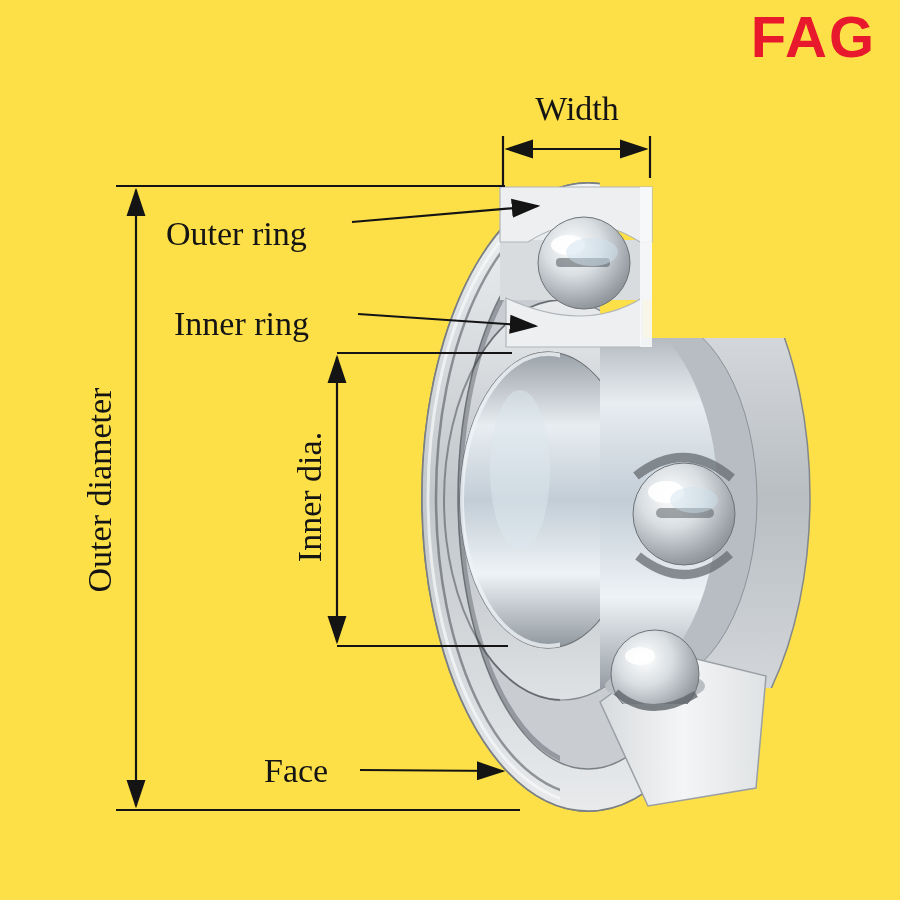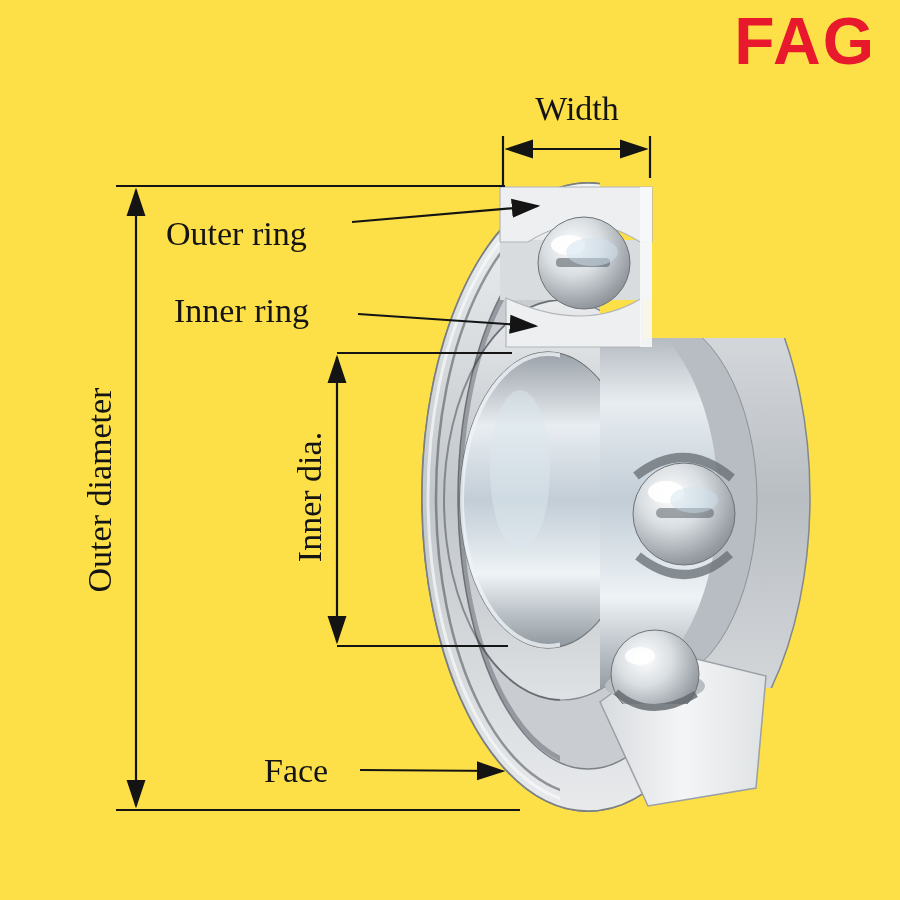--- a/index.html
+++ b/index.html
@@ -24,21 +24,21 @@
     transform:rotate(-90deg);
     transform-origin:center center;
     text-align:center;
     white-space:nowrap;
   }
   .logo{
     position:absolute;
     top:8px;right:24px;
     font-family:"Liberation Sans", sans-serif;
     font-weight:bold;
-    font-size:66px;
+    font-size:58px;
     letter-spacing:2px;
     color:#e8192c;
     line-height:1.0;
   }
 </style>
 </head>
 <body>
 
 <div class="stage">
 
@@ -175,21 +175,21 @@
       <line x1="352" y1="222" x2="538" y2="206" marker-end="url(#arrow)"></line>
       <line x1="358" y1="314" x2="536" y2="326" marker-end="url(#arrow)"></line>
       <line x1="360" y1="770" x2="503" y2="771" marker-end="url(#arrow)"></line>
     </g>
   </svg>
 
   <div class="label center" style="left:512px;top:90px;width:130px;">Width</div>
 
   <div class="label" style="left:166px;top:215px;">Outer ring</div>
 
-  <div class="label" style="left:174px;top:292px;">Inner ring</div>
+  <div class="label" style="left:174px;top:305px;">Inner ring</div>
 
   <div class="label vertical" style="left:-38px;top:469px;width:280px;height:42px;">Outer diameter</div>
 
   <div class="label vertical" style="left:212px;top:476px;width:200px;height:42px;">Inner dia.</div>
 
   <div class="label" style="left:264px;top:752px;">Face</div>
 
   <div class="logo">FAG</div>
 
 </div>

